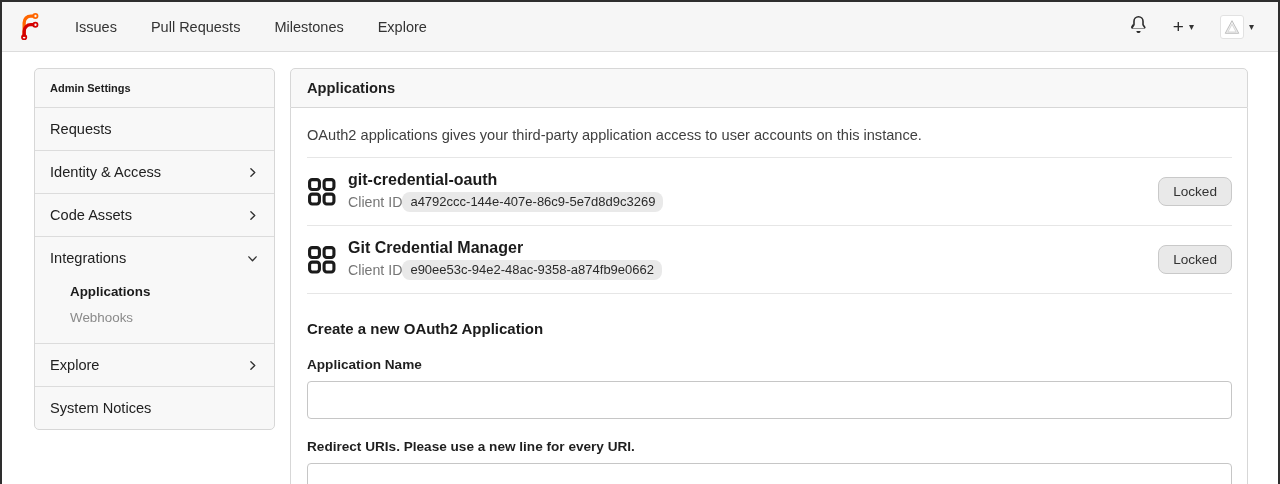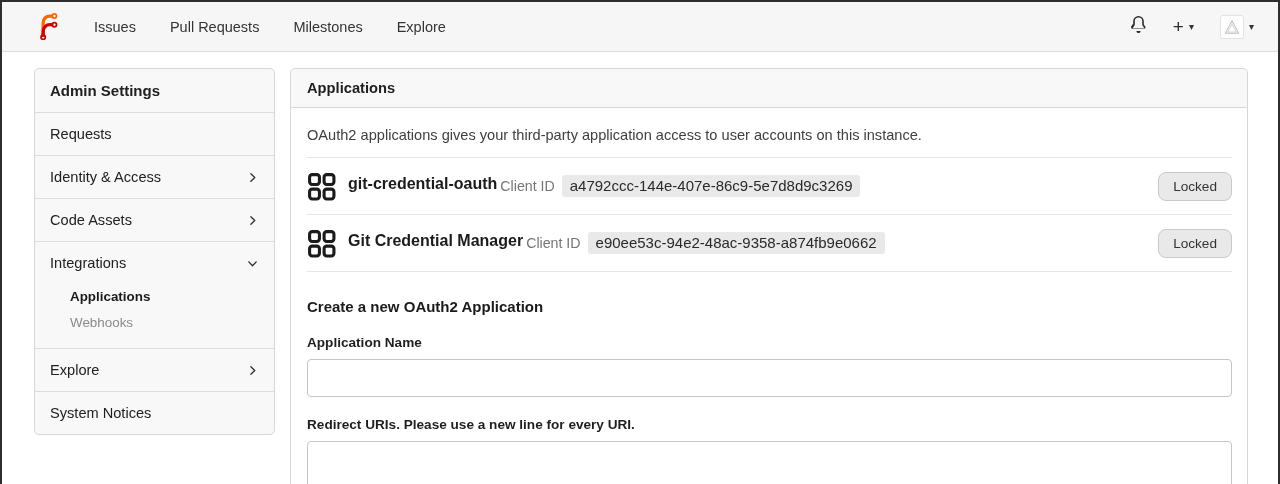--- a/index.html
+++ b/index.html
@@ -13,21 +13,21 @@
     border-right: 2px solid #2e2e2e;
   }
 
   
   .navbar {
     height: 50px;
     background: #f6f6f6;
     border-bottom: 1px solid #dcdcdc;
     display: flex;
     align-items: center;
-    padding: 0 24px 0 33px;
+    padding: 0 24px 0 14px;
   }
   .logo { width: 27px; height: 30px; display: flex; align-items: center; cursor: pointer; }
   .nav-links { display: flex; align-items: center; margin-left: 32px; }
   .nav-link {
     font-size: 14.5px;
     color: #343434;
     margin-right: 34px;
     cursor: pointer;
     text-decoration: none;
   }
@@ -63,21 +63,21 @@
   .side-row {
     padding: 13px 15px;
     font-size: 14.6px;
     color: #212121;
     display: flex;
     align-items: center;
     justify-content: space-between;
     cursor: pointer;
   }
   .side-row + .side-row, .submenu + .side-row { border-top: 1px solid #dcdcdc; }
-  .side-title { font-weight: bold; font-size: 15px; cursor: default; }
+  .side-title { font-weight: bold; font-size: 11px; cursor: default; }
   .side-row .chev { display: flex; align-items: center; }
   .submenu { padding: 0 0 12px 0; }
   .sub-item {
     padding: 5px 15px 6px 35px;
     font-size: 13.4px;
     color: #8a8a8a;
     cursor: pointer;
   }
   .sub-item.active { color: #1b1b1b; font-weight: bold; }
 
@@ -102,28 +102,28 @@
   .panel-desc { font-size: 14.6px; color: #404040; padding: 6px 0 14px 0; }
 
   .app-list { border-top: 1px solid #e6e6e6; }
   .app-row {
     display: flex;
     align-items: center;
     padding: 13px 0;
     border-bottom: 1px solid #e6e6e6;
   }
   .app-icon { flex: none; width: 30px; height: 30px; margin-right: 11px; display: flex; align-items: center; }
-  .app-info { display: flex; gap: 3px; }
+  .app-info { display: flex; flex-direction: column; gap: 3px; }
   .app-name { font-size: 16px; font-weight: bold; color: #1b1b1b; }
-  .client-line { display: flex; align-items: center; gap: 7px; font-size: 14.2px; color: #767676; }
+  .client-line { display: flex; align-items: center; font-size: 14.2px; color: #767676; }
   .client-badge {
     background: #e9e9e9;
-    border-radius: 3px;
+    border-radius: 8px;
     padding: 2px 8px 3px 8px;
-    font-size: 15px;
+    font-size: 13px;
     color: #2a2a2a;
   }
   .locked-btn {
     margin-left: auto;
     background: #e9e9e9;
     border: 1px solid #c9c9c9;
     border-radius: 8px;
     padding: 6px 14px;
     font-size: 13.6px;
     font-family: inherit;

